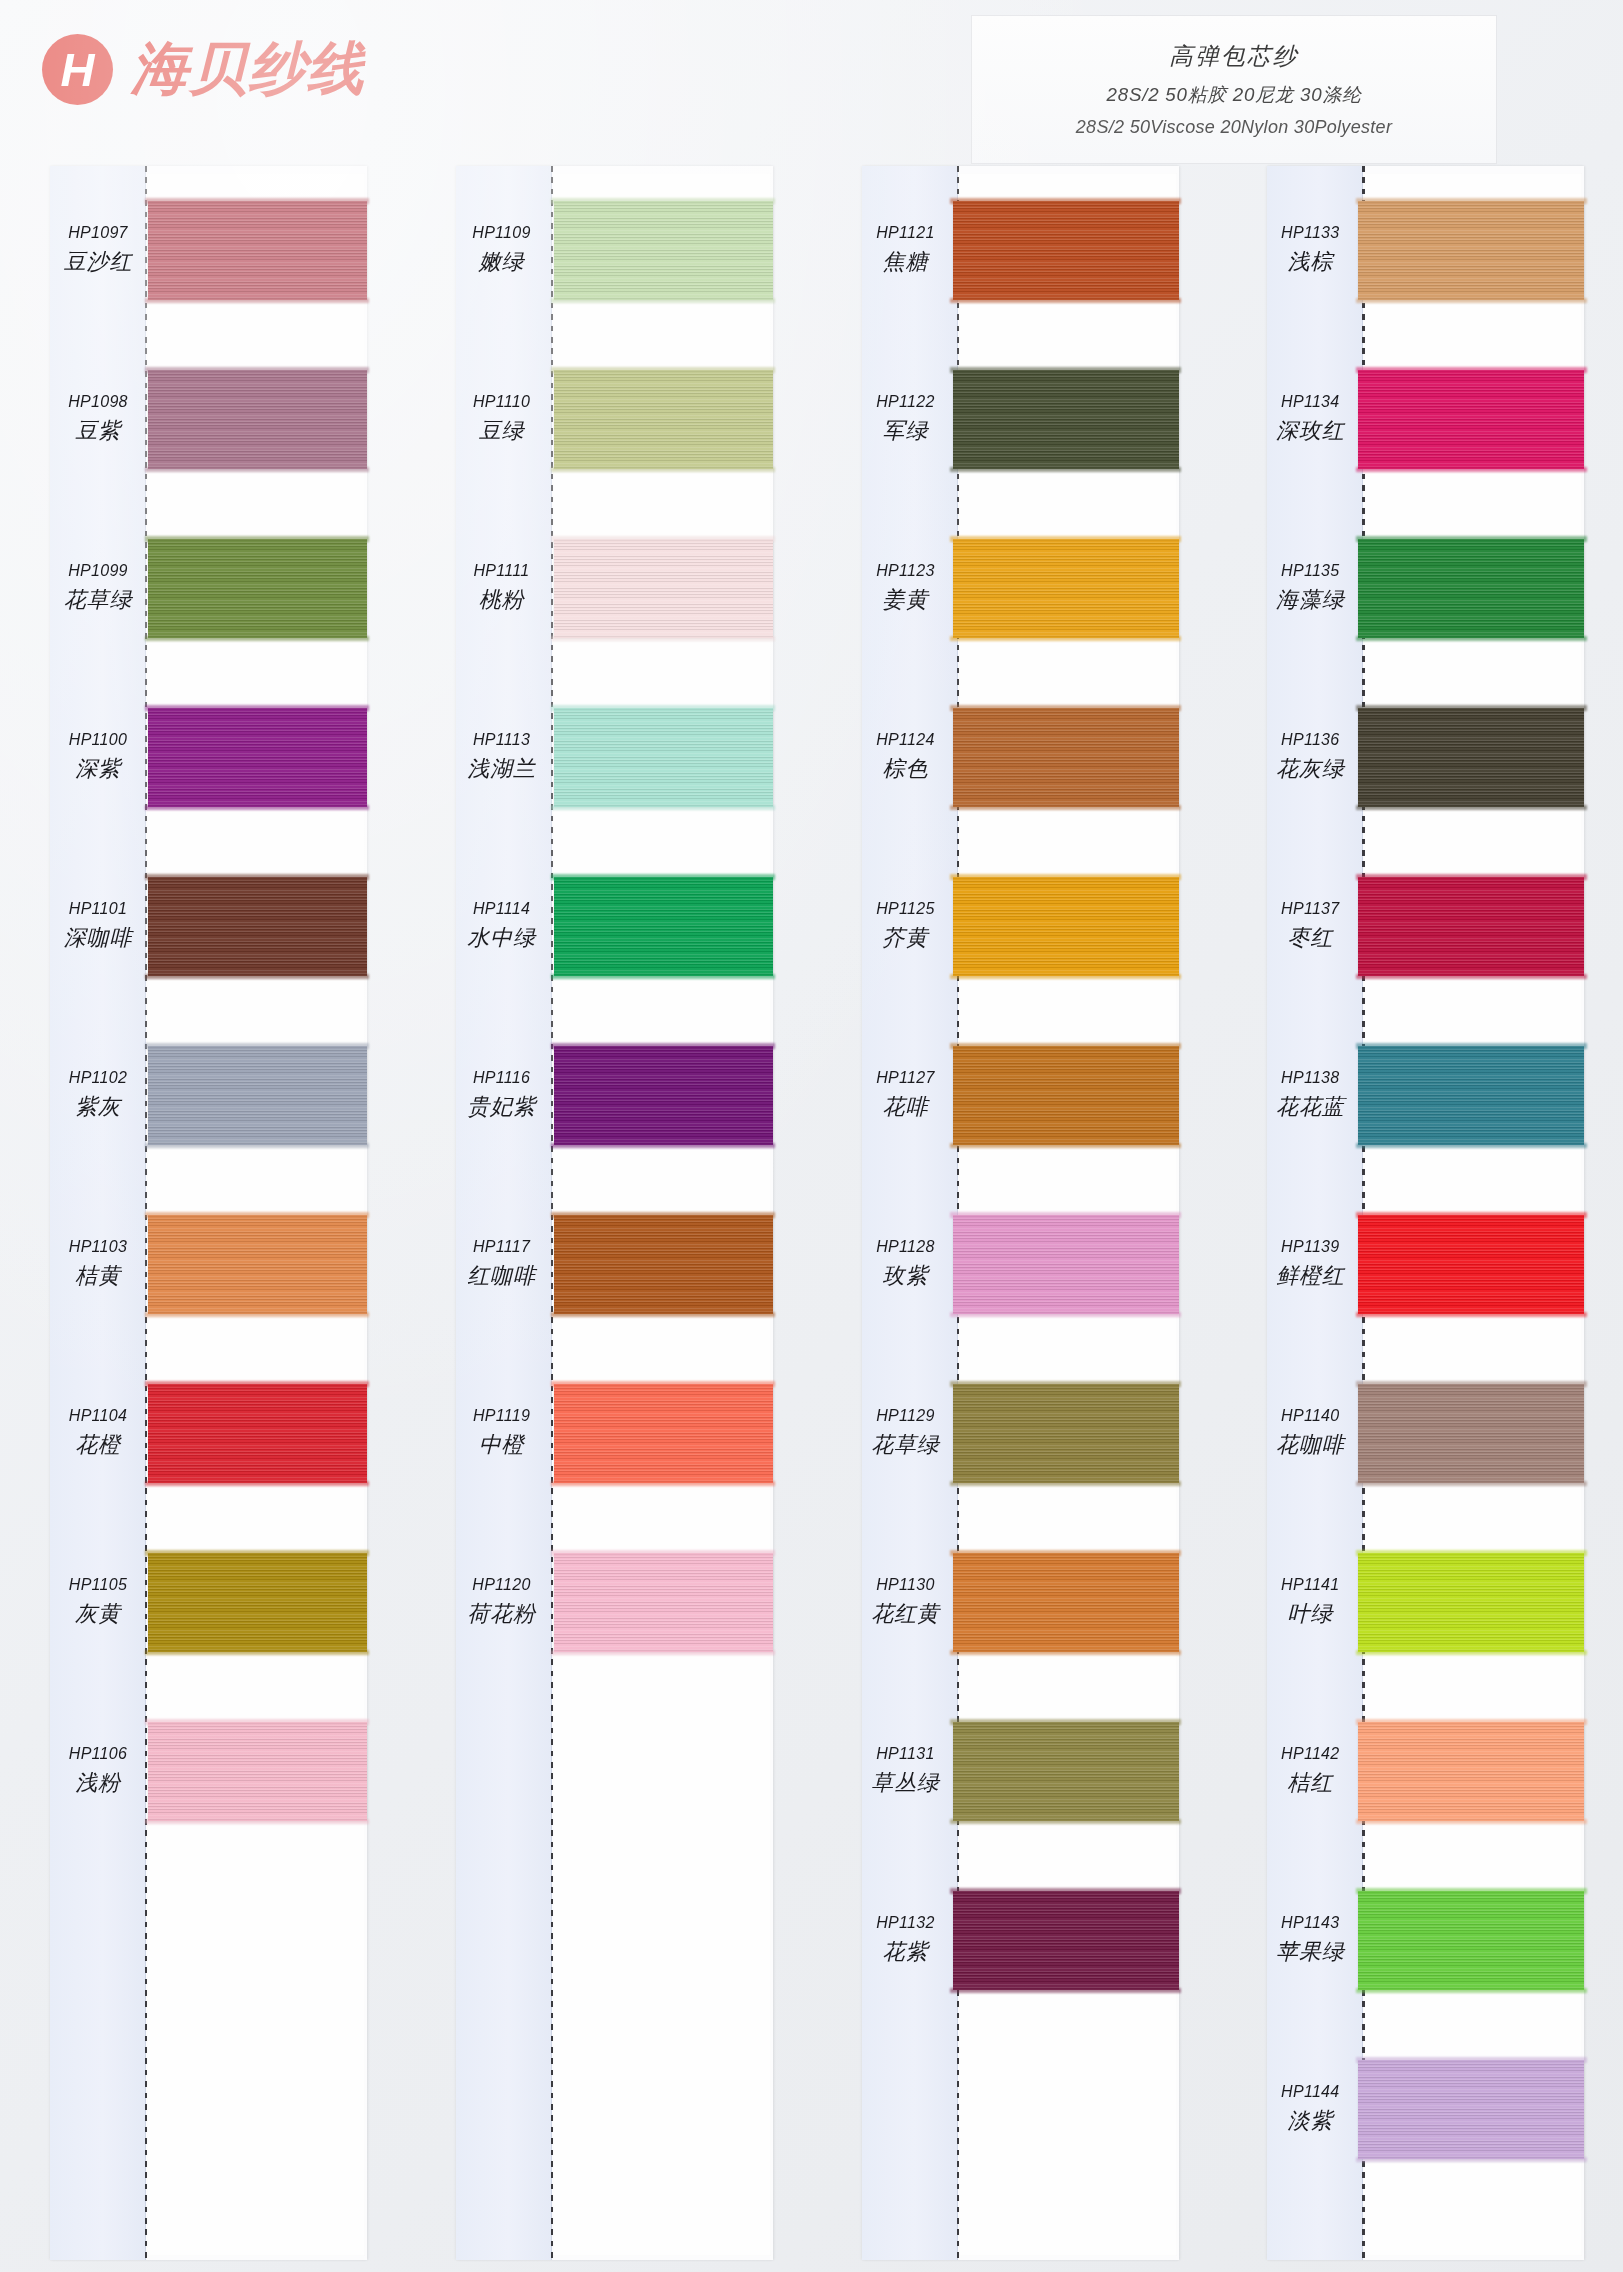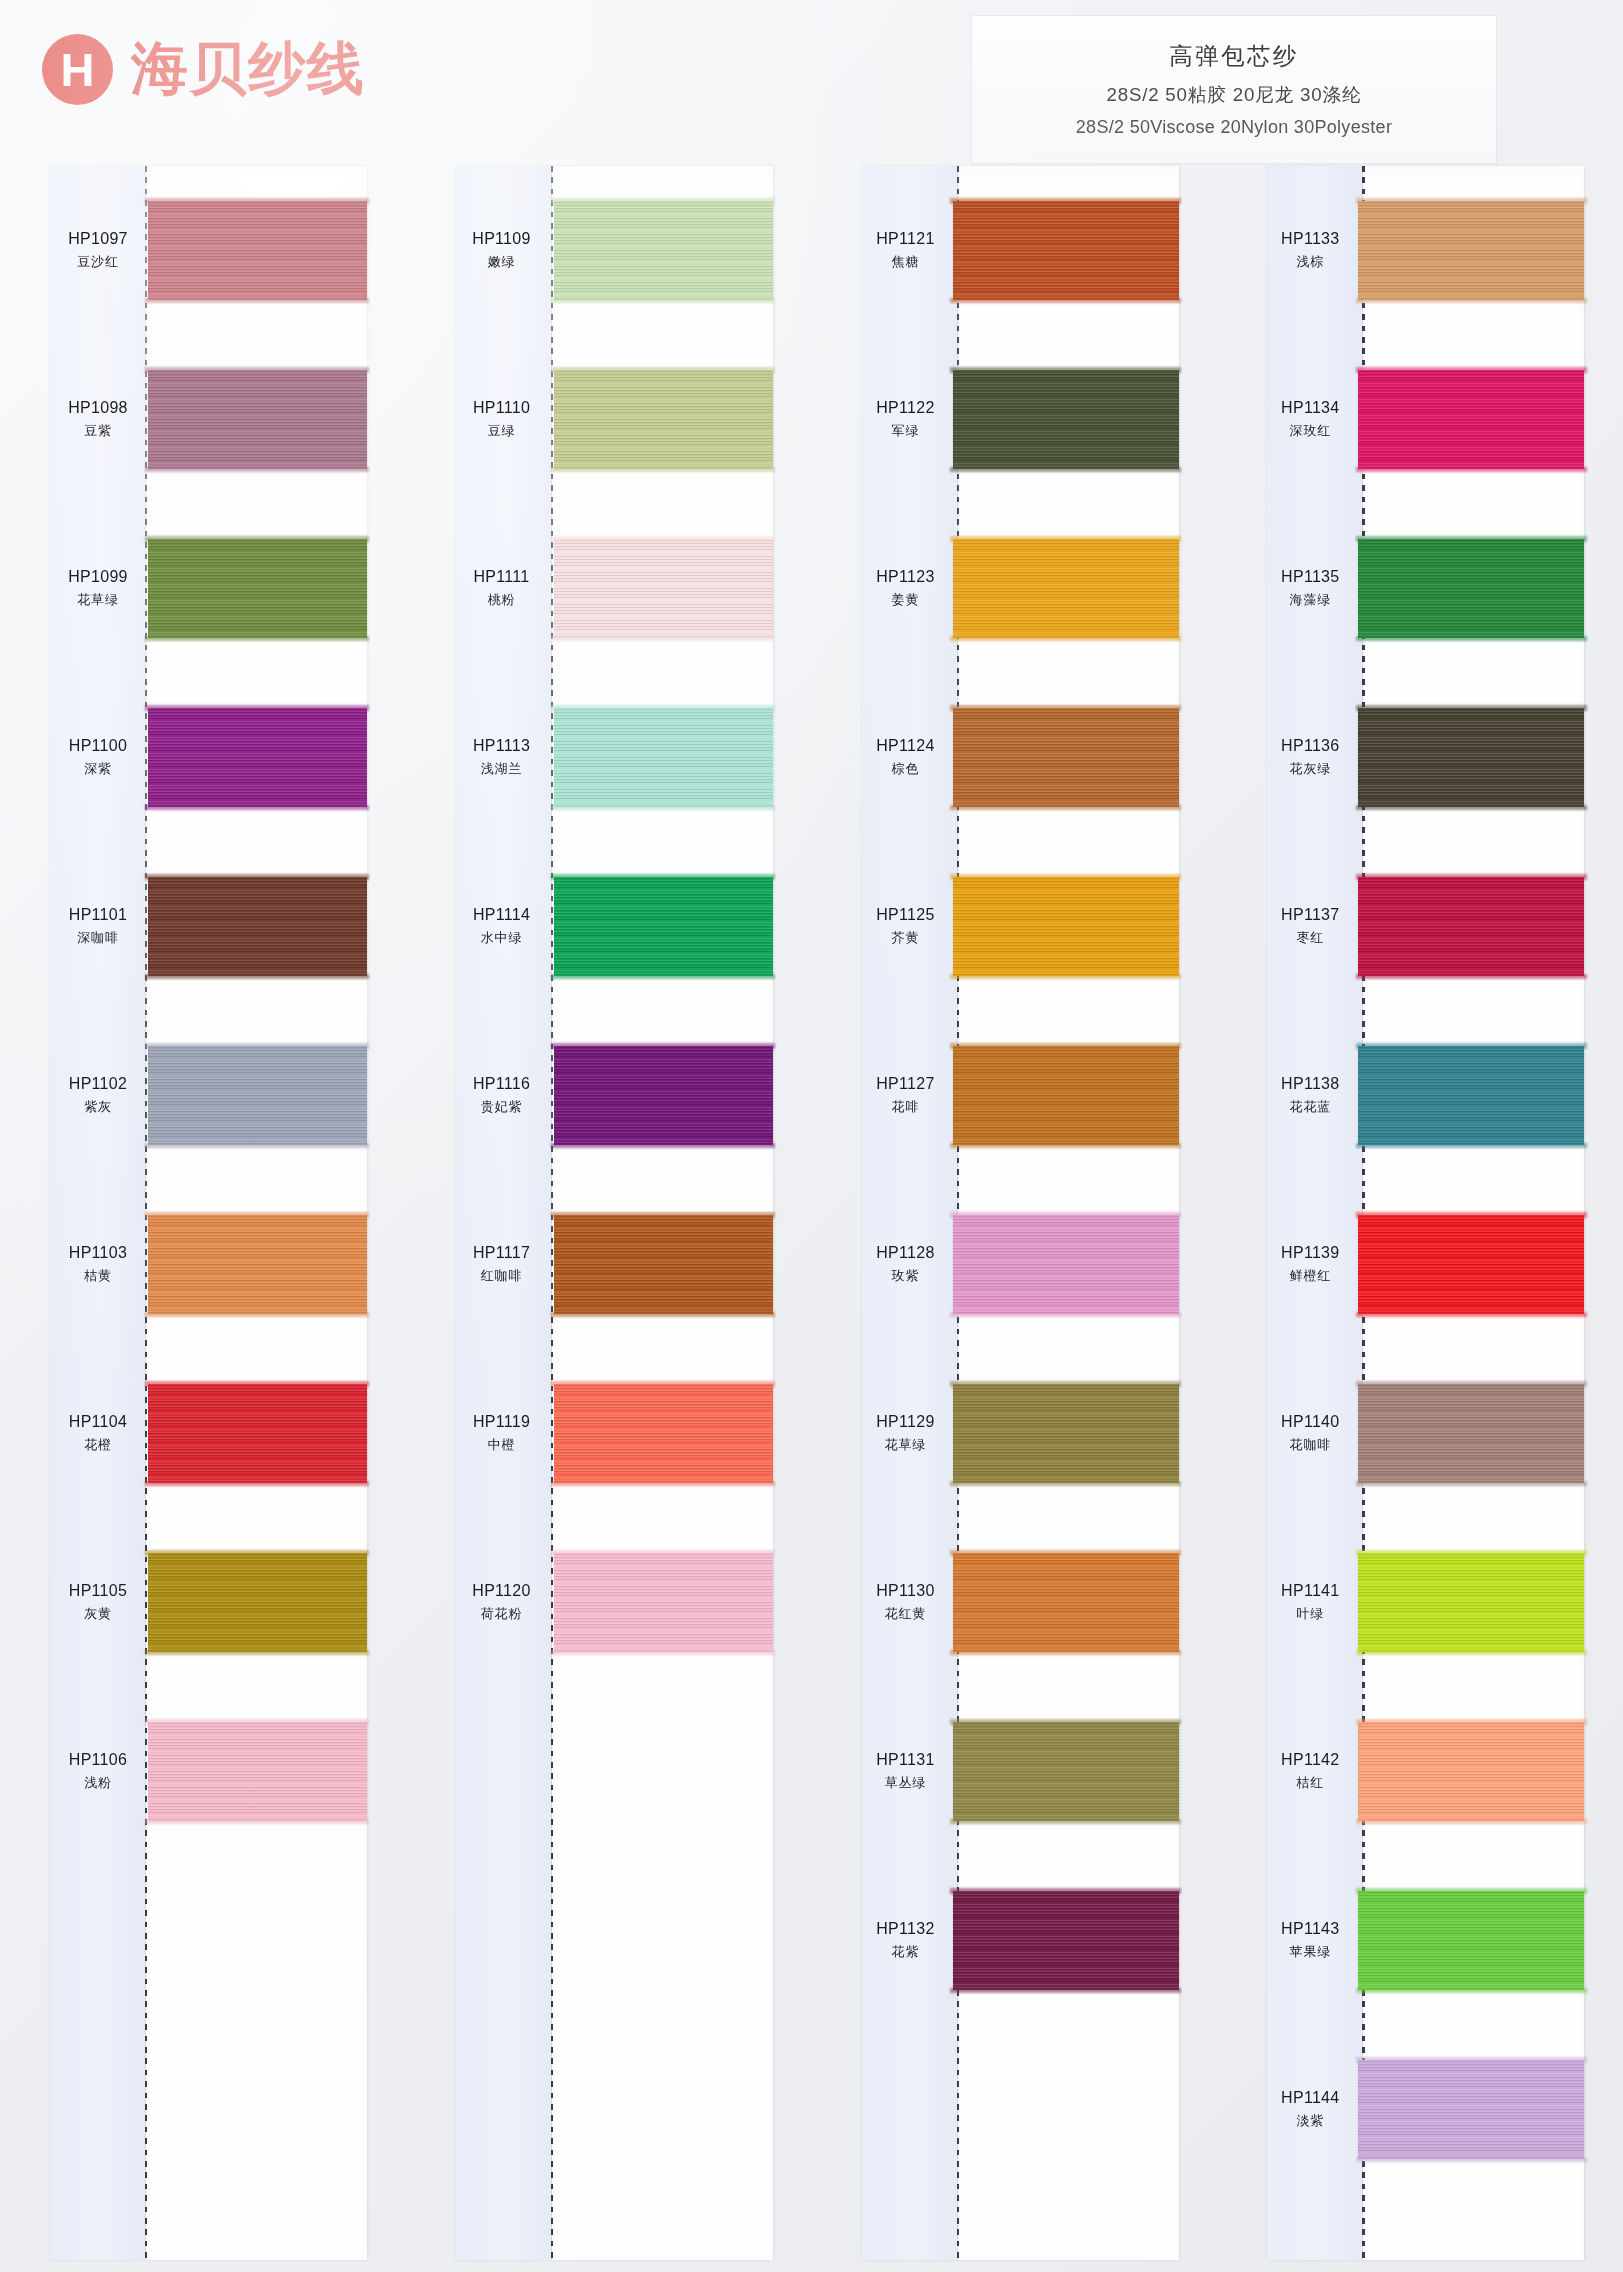--- a/index.html
+++ b/index.html
@@ -6,20 +6,21 @@
   html, body {
     width: 1623px; height: 2273px;
     font-family: "Liberation Sans", "DejaVu Sans", sans-serif;
     background: #f2f3f5;
     overflow: hidden;
   }
   #page {
     position: relative;
     width: 1623px; height: 2273px;
     background: linear-gradient(135deg, #f6f7f9 0%, #eef0f3 45%, #e9ebee 100%);
+    font-style: italic;
   }
 
   
   #logo-block {
     position: absolute; left: 42px; top: 31px;
     display: flex; align-items: center; gap: 18px;
   }
   #logo-mark {
     width: 71px; height: 71px; border-radius: 50%;
     background: #e0453e;
@@ -101,21 +102,21 @@
     position: relative; z-index: 3;
     width: 96px;
     display: flex; flex-direction: column;
     align-items: center; justify-content: center;
     gap: 5.7px;
     color: #1b1b1f;
     pointer-events: none;
   }
   .code { font-size: 16px; letter-spacing: 0.3px; white-space: nowrap; }
   .cname {
-    font-size: 13px; letter-spacing: 0.8px; white-space: nowrap;
+    font-size: 22px; letter-spacing: 0.8px; white-space: nowrap;
     font-family: "DejaVu Sans", "Liberation Sans", sans-serif;
   }
   .swatch-wrap {
     position: relative; z-index: 2;
     flex: 1; height: 100%;
     display: flex; align-items: center;
   }
   .swatch {
     position: relative;
     margin-left: 1.6px;

